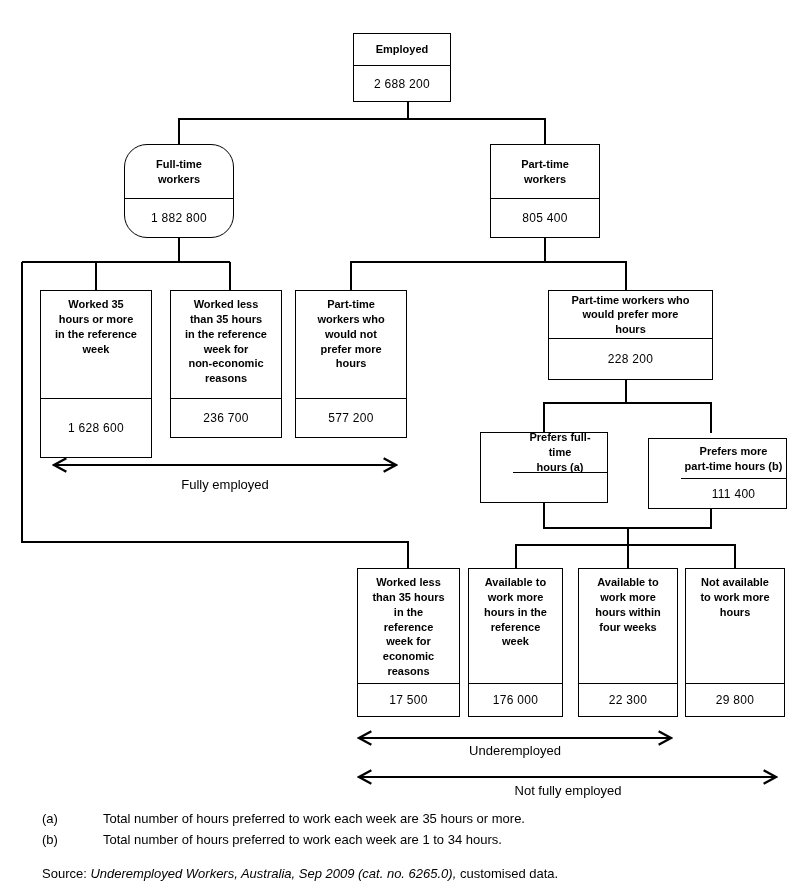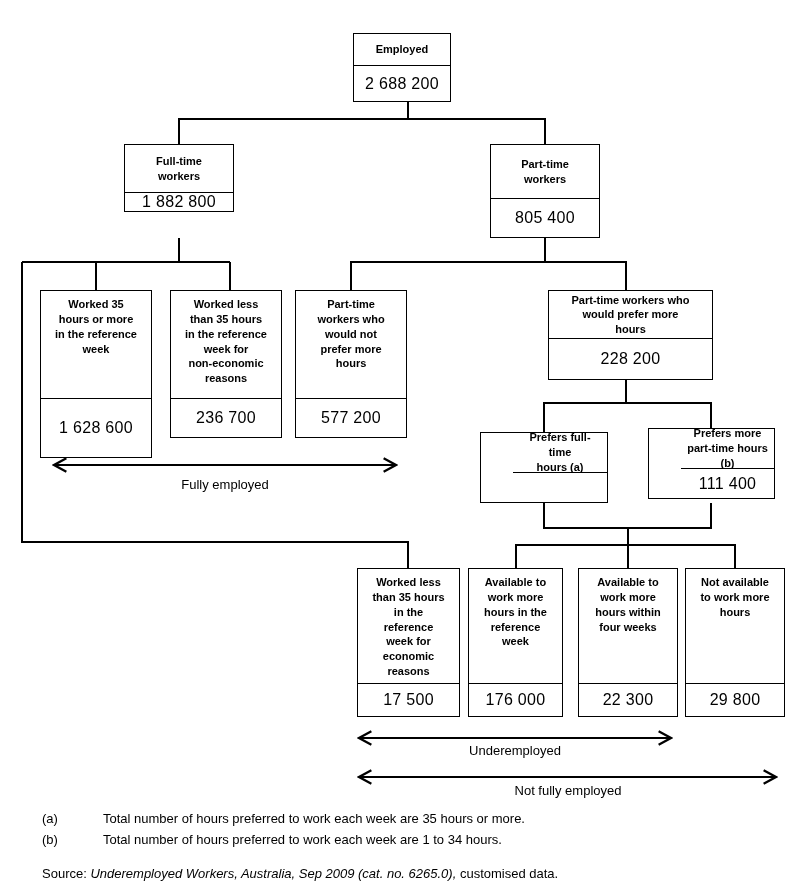--- a/index.html
+++ b/index.html
@@ -14,21 +14,21 @@
   }
   .node-label{
     border-bottom:1px solid #000;box-sizing:border-box;
     display:flex;align-items:center;justify-content:center;
     text-align:center;font-weight:bold;font-size:11px;line-height:1.35;
     white-space:pre-line;padding:2px 6px;
   }
   .node.top-label .node-label{align-items:flex-start;padding-top:6px;}
   .node-value{
     flex:1;display:flex;align-items:center;justify-content:center;
-    font-size:16px;letter-spacing:.3px;
+    font-size:12px;letter-spacing:.3px;
   }
   .arrow-label{
     position:absolute;width:220px;text-align:center;font-size:13px;
   }
   .footnote-row{position:absolute;font-size:13px;}
   .fn-marker{position:absolute;left:0;top:0;}
   .fn-text{position:absolute;left:53px;top:0;white-space:nowrap;margin-left:8px;}
   .source-line{position:absolute;left:42px;top:866px;font-size:13px;white-space:nowrap;}
   .source-line .cite{font-style:italic;}
 </style>
@@ -59,21 +59,21 @@
     <line x1="54" y1="465" x2="396" y2="465" stroke="#000" stroke-width="2" marker-start="url(#ah)" marker-end="url(#ah)"></line>
     <line x1="359" y1="738" x2="671" y2="738" stroke="#000" stroke-width="2" marker-start="url(#ah)" marker-end="url(#ah)"></line>
     <line x1="359" y1="777" x2="776" y2="777" stroke="#000" stroke-width="2" marker-start="url(#ah)" marker-end="url(#ah)"></line>
   </svg>
 
   <div class="node" style="left:353px;top:24px;width:98px;height:69px;margin-top:9px;">
     <div class="node-label" style="height:32px;">Employed</div>
     <div class="node-value">2 688 200</div>
   </div>
 
-  <div class="node" style="left:124px;top:144px;width:110px;height:68px;">
+  <div class="node" style="left:124px;top:144px;width:110px;height:94px;border-radius:23px;">
     <div class="node-label" style="height:54px;">Full-time
 workers</div>
     <div class="node-value">1 882 800</div>
   </div>
 
   <div class="node" style="left:490px;top:144px;width:110px;height:94px;">
     <div class="node-label" style="height:54px;">Part-time
 workers</div>
     <div class="node-value">805 400</div>
   </div>
@@ -110,21 +110,21 @@
 would prefer more
 hours</div>
     <div class="node-value">228 200</div>
   </div>
 
   <div class="node" style="left:480px;top:432px;width:128px;height:71px;padding-left:32px;">
     <div class="node-label" style="height:40px;">Prefers full-time
 hours (a)</div>
   </div>
 
-  <div class="node" style="left:648px;top:428px;width:127px;height:71px;padding-left:32px;">
+  <div class="node" style="left:648px;top:438px;width:139px;height:71px;padding-left:32px;">
     <div class="node-label" style="height:40px;padding:2px 3px;">Prefers more
 part-time hours (b)</div>
     <div class="node-value">111 400</div>
   </div>
 
   <div class="node top-label" style="left:357px;top:568px;width:103px;height:149px;">
     <div class="node-label" style="height:115px;">Worked less
 than 35 hours
 in the
 reference

